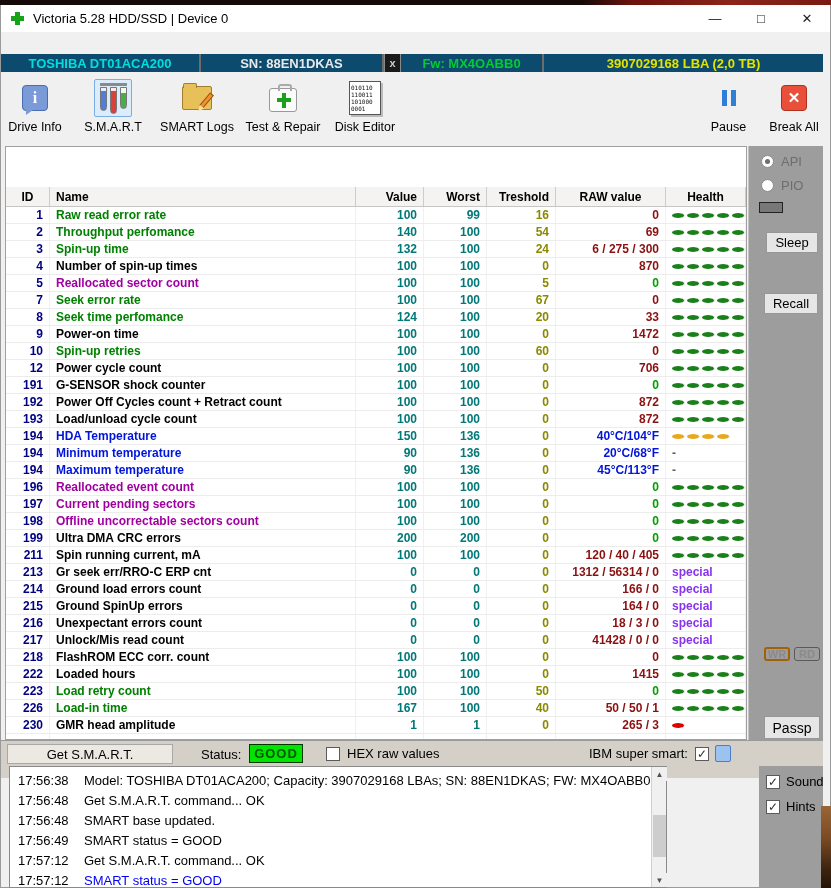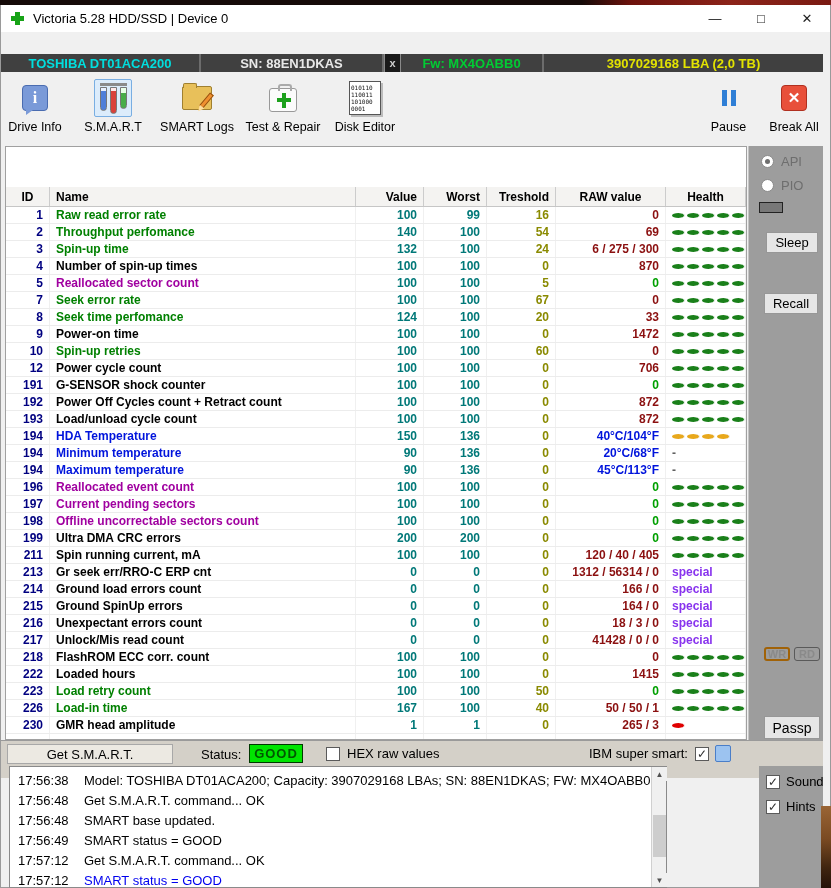--- a/index.html
+++ b/index.html
@@ -28,21 +28,21 @@
   
   .menubar { position:absolute; left:0; top:27px; width:100%; height:22px; background:#f0f0f0; font-size:13px; color:#000;margin-top:20px; }
   .menu-item { position:absolute; top:3px; }
   .mi-0{left:10px;} .mi-1{left:70px;} .mi-2{left:155px;} .mi-3{left:245px;} .mi-4{left:335px;}
   .menu-help { position:absolute; left:638px; top:3px; }
   .view-buffer { position:absolute; right:8px; top:3px; display:flex; align-items:center; gap:5px; }
   .list-icon { display:inline-block; width:13px; height:11px;
     background:repeating-linear-gradient(to bottom,#2e7bd6 0px,#2e7bd6 2px,transparent 2px,transparent 4px); }
 
   
-  .drivebar { position:absolute; left:0; top:49px; width:822px; height:18px; background:#404040; display:flex; align-items:stretch; font-size:13px; font-weight:bold; }
+  .drivebar { position:absolute; left:0; top:49px; width:822px; height:18px; background:#0c4a6e; display:flex; align-items:stretch; font-size:13px; font-weight:bold; }
   .seg { display:flex; align-items:center; justify-content:center; border-right:2px solid #6c6c6c; }
   .seg-model { width:200px; color:#00dede; }
   .seg-serial { width:183px; color:#e8e8e8; }
   .seg-x { width:17px; color:#cfcfcf; font-size:11px; border:1px solid #8a8a8a; border-top:none; border-bottom:none; background:#1a1a1a; }
   .seg-fw { width:143px; color:#00cc33; }
   .seg-lba { flex:1; color:#e3e300; border-right:none; }
 
   
   .toolbar { position:absolute; left:0; top:67px; width:100%; height:73px; background:#f0f0f0; }
   .tool-btn { position:absolute; top:7px; display:flex; flex-direction:column; align-items:center; }

